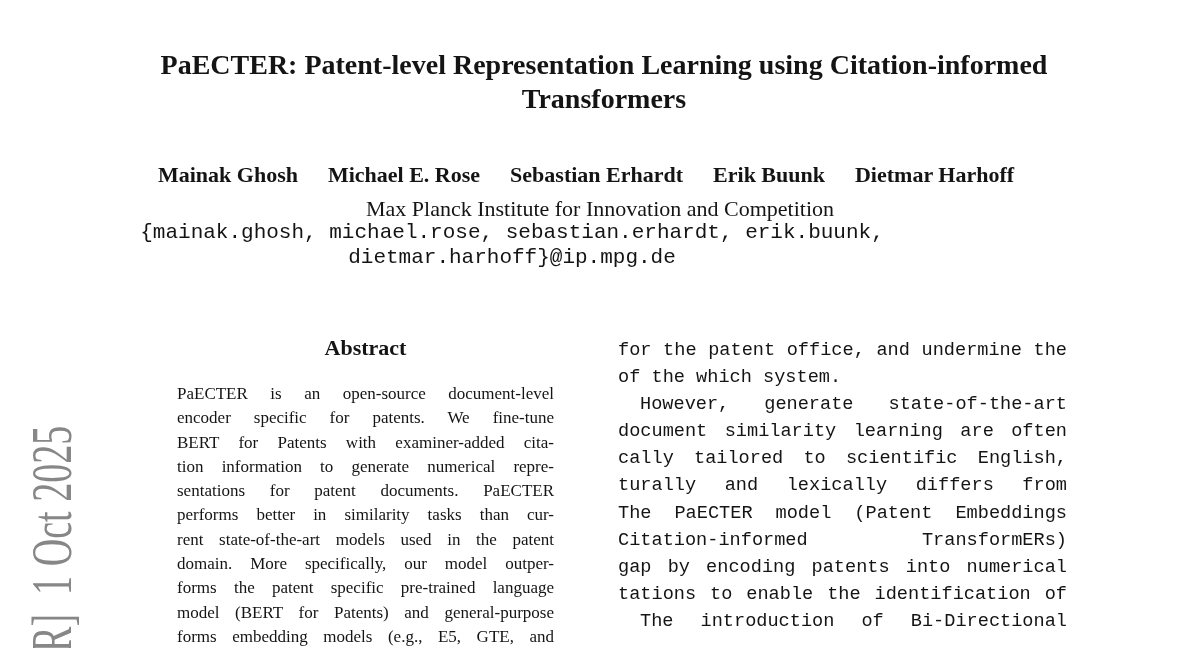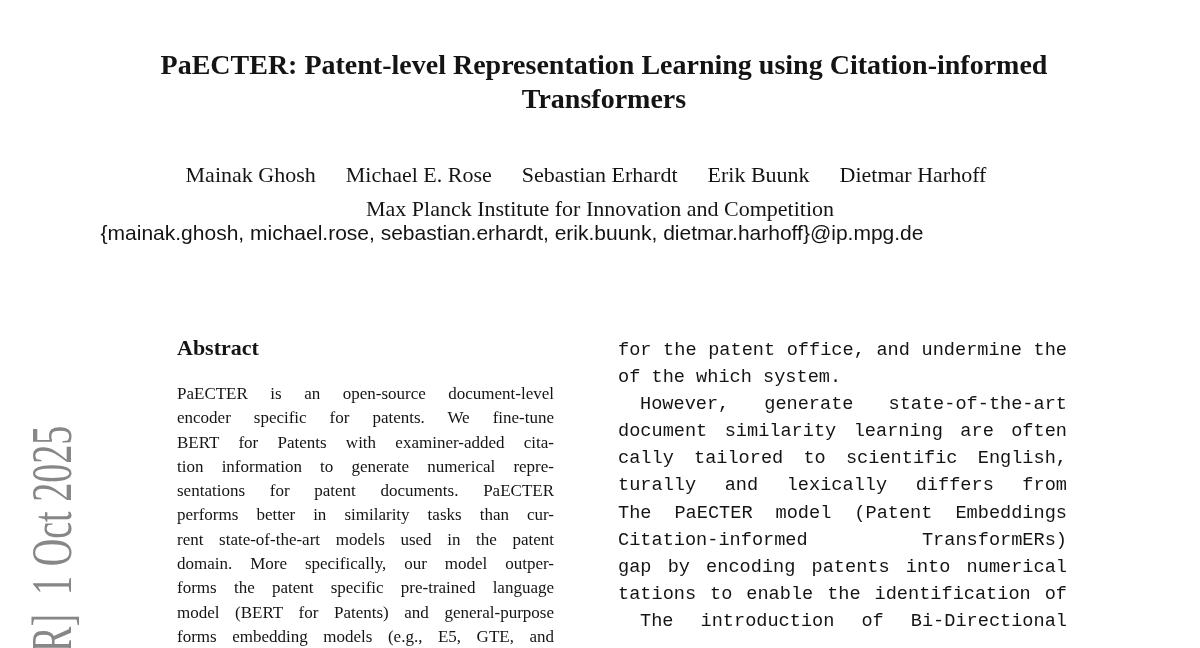--- a/index.html
+++ b/index.html
@@ -21,36 +21,36 @@
 
   
   .title {
     position:absolute; top:48px; left:4px; width:1200px; margin:0;
     text-align:center; font-size:28px; line-height:34px; font-weight:bold;
   }
   .title .tl { display:block; }
   .authors {
     position:absolute; top:162px; left:0; width:1172px;
     display:flex; justify-content:center; gap:30px;
-    font-weight:normal; font-size:22px; line-height:25px; white-space:nowrap;text-align:right;
+    font-weight:bold; font-size:22px; line-height:25px; white-space:nowrap;text-align:right;
   }
   .affiliation {
     position:absolute; top:196px; left:0; width:1200px;
     text-align:center; font-size:22px; line-height:25px;
   }
   .emails {
     position:absolute; top:220px; left:0; width:1024px;
     text-align:center; font-size:21px; line-height:25px;
-    font-family:Liberation Sans, sans-serif;
+    font-family:Liberation Mono, monospace;
   }
 
   
   .abstract-heading {
     position:absolute; left:177px; top:336px; width:377px;
-    font-size:22px; font-weight:bold; line-height:24px;
+    text-align:center; font-size:22px; font-weight:bold; line-height:24px;
   }
   .abstract-body {
     position:absolute; left:177px; top:382px; width:377px;
     font-size:17px; line-height:24.3px;
   }
   .abstract-body .line { height:24.3px; }
 
   
   .rightcol {
     position:absolute; left:618px; top:337px; width:449px;

